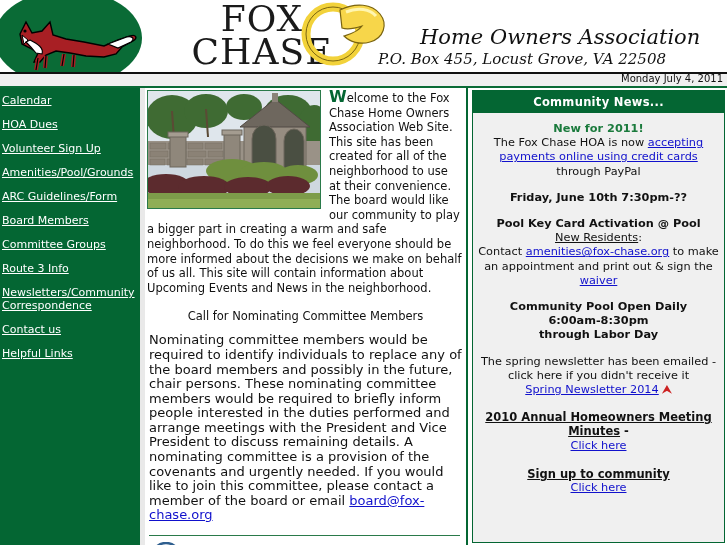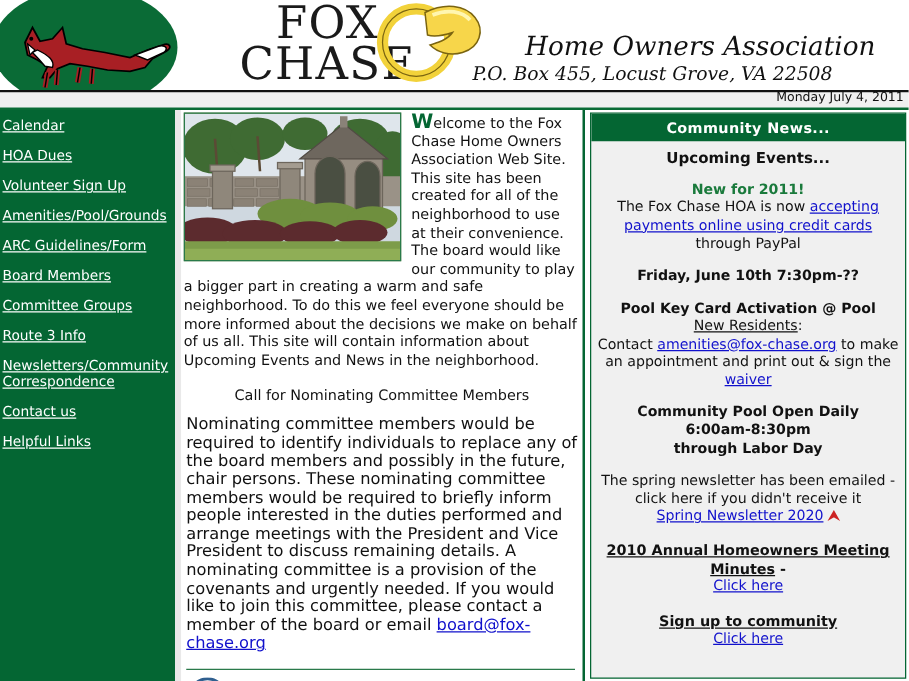--- a/index.html
+++ b/index.html
@@ -226,37 +226,36 @@
 
   </div>
 
   <div class="vline"></div>
 
   <div class="newsbox">
     <div class="news-header">Community News...</div>
 
     <div class="news-body">
 
-      <div class="upcoming">Upcoming Events...</div>
 
       <div class="new2011">New for 2011!</div>
       <div><span>The Fox Chase HOA is now </span><a href="#">accepting payments online using credit cards</a><span> through PayPal</span></div>
 
       <div class="blk bold">Friday, June 10th 7:30pm-??</div>
 
       <div class="blk bold">Pool Key Card Activation @ Pool</div>
       <div><span class="u">New Residents</span><span>:</span></div>
       <div><span>Contact </span><a href="#">amenities@fox-chase.org</a><span> to make an appointment and print out &amp; sign the </span><a href="#">waiver</a></div>
 
       <div class="blk bold">Community Pool Open Daily</div>
       <div class="bold">6:00am-8:30pm</div>
       <div class="bold">through Labor Day</div>
 
       <div class="blk">The spring newsletter has been emailed - click here if you didn't receive it</div>
-      <div><a href="#">Spring Newsletter 2020</a> <span class="pdf-ico">⮝</span></div>
+      <div><a href="#">Spring Newsletter 2014</a> <span class="pdf-ico">⮝</span></div>
 
       <div class="minutes"><span class="u">2010 Annual Homeowners Meeting Minutes</span><span> -</span></div>
       <div><a href="#">Click here</a></div>
 
       <div class="signup"><span class="u">Sign up to community</span></div>
       <div><a href="#">Click here</a></div>
 
       <div class="safety">
         
         

